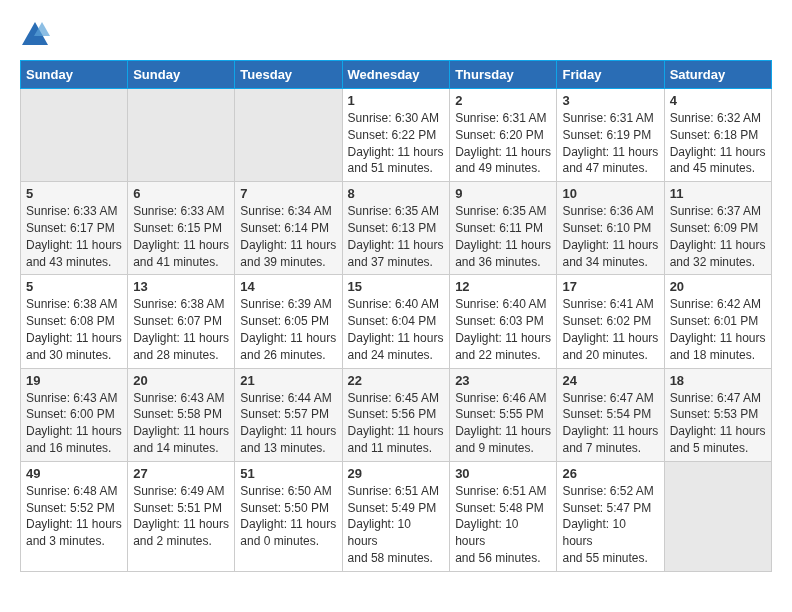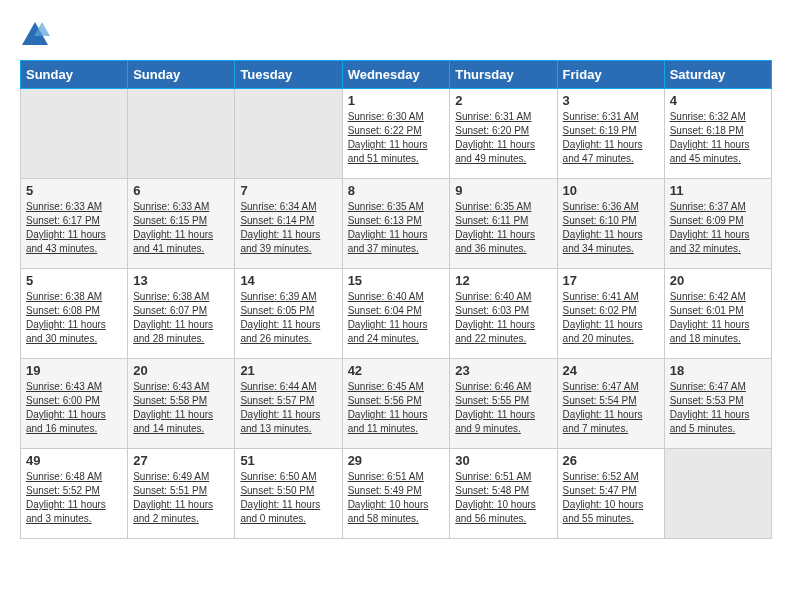--- a/index.html
+++ b/index.html
@@ -75,23 +75,22 @@
     }
     .day-number {
       font-size: 13px;
       font-weight: bold;
       color: #333;
       display: block;
       margin-bottom: 2px;
     }
     .day-info {
       color: #333;
-      font-size: 10px;
+      font-size: 12px;
       line-height: 1.4;
-      text-decoration: underline;
     }
     .empty-cell {
       background-color: #e8e8e8 !important;
     }
   </style>
 </head>
 <body>
 
 <div class="header">
   <div class="logo">
@@ -211,21 +210,21 @@
         </td>
         <td>
           <span class="day-number">20</span>
           <div class="day-info">Sunrise: 6:43 AM<br>Sunset: 5:58 PM<br>Daylight: 11 hours<br>and 14 minutes.</div>
         </td>
         <td>
           <span class="day-number">21</span>
           <div class="day-info">Sunrise: 6:44 AM<br>Sunset: 5:57 PM<br>Daylight: 11 hours<br>and 13 minutes.</div>
         </td>
         <td>
-          <span class="day-number">42</span>
+          <span class="day-number">22</span>
           <div class="day-info">Sunrise: 6:45 AM<br>Sunset: 5:56 PM<br>Daylight: 11 hours<br>and 11 minutes.</div>
         </td>
         <td>
           <span class="day-number">23</span>
           <div class="day-info">Sunrise: 6:46 AM<br>Sunset: 5:55 PM<br>Daylight: 11 hours<br>and 9 minutes.</div>
         </td>
         <td>
           <span class="day-number">24</span>
           <div class="day-info">Sunrise: 6:47 AM<br>Sunset: 5:54 PM<br>Daylight: 11 hours<br>and 7 minutes.</div>
         </td>

